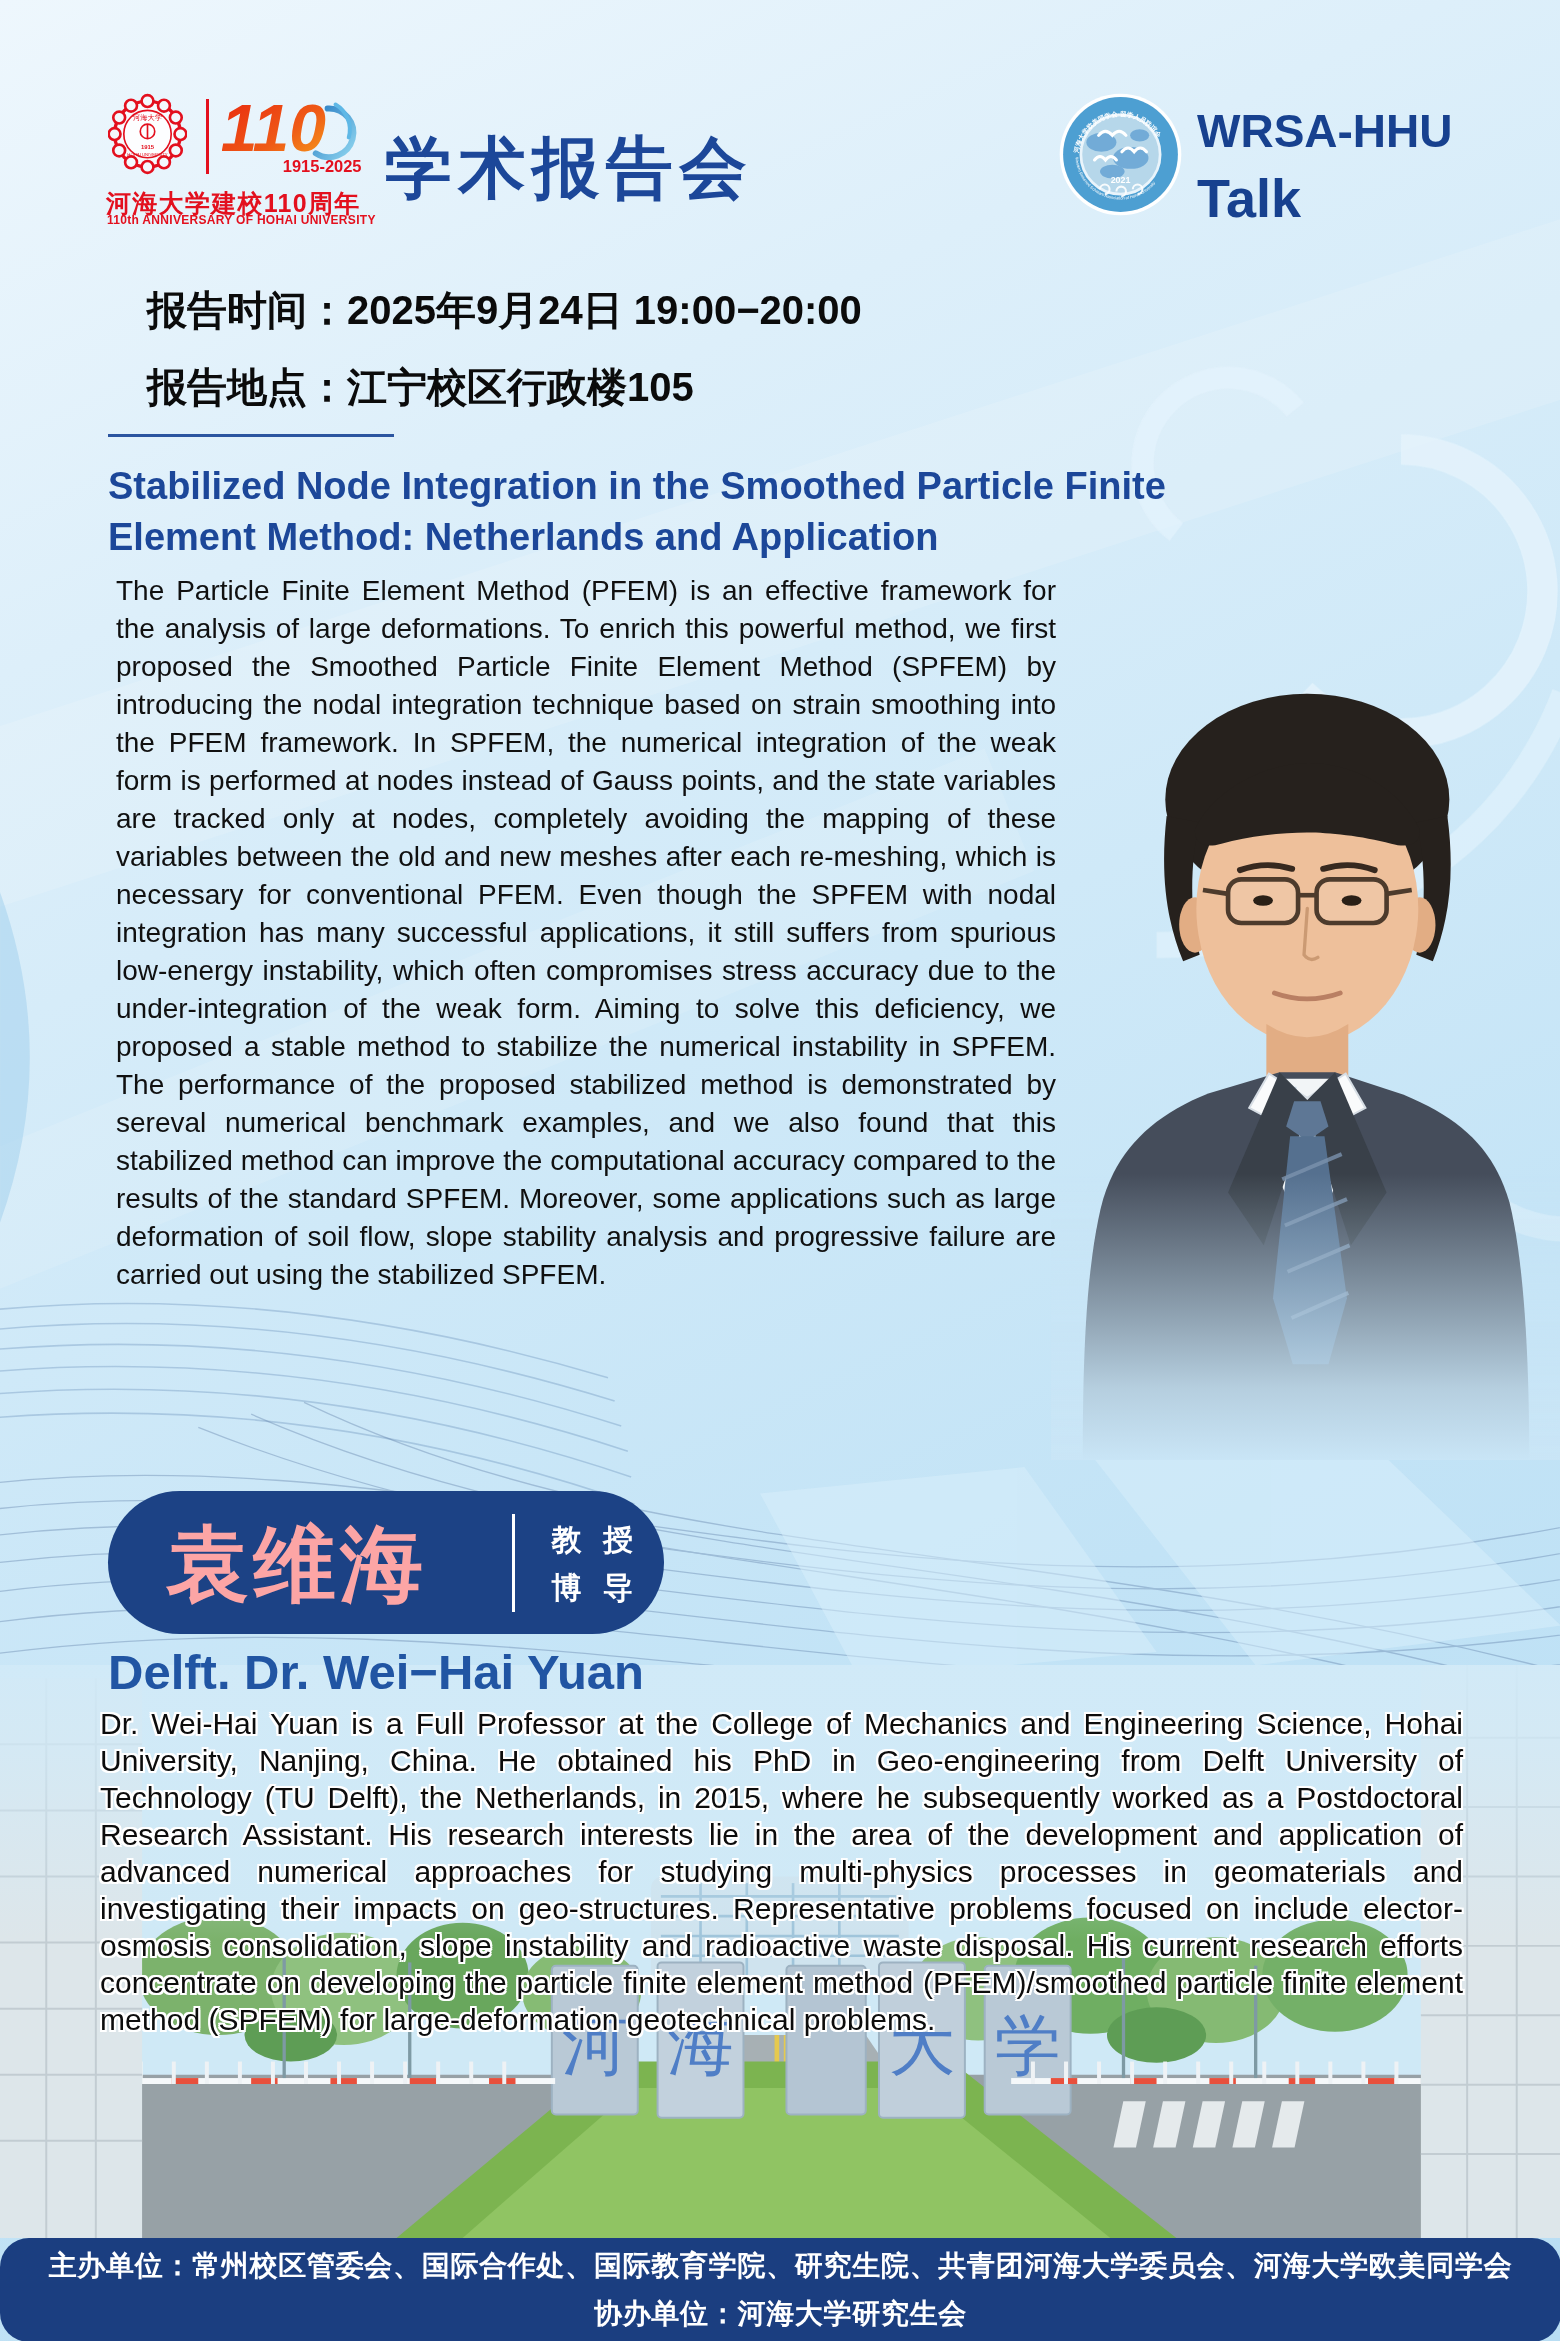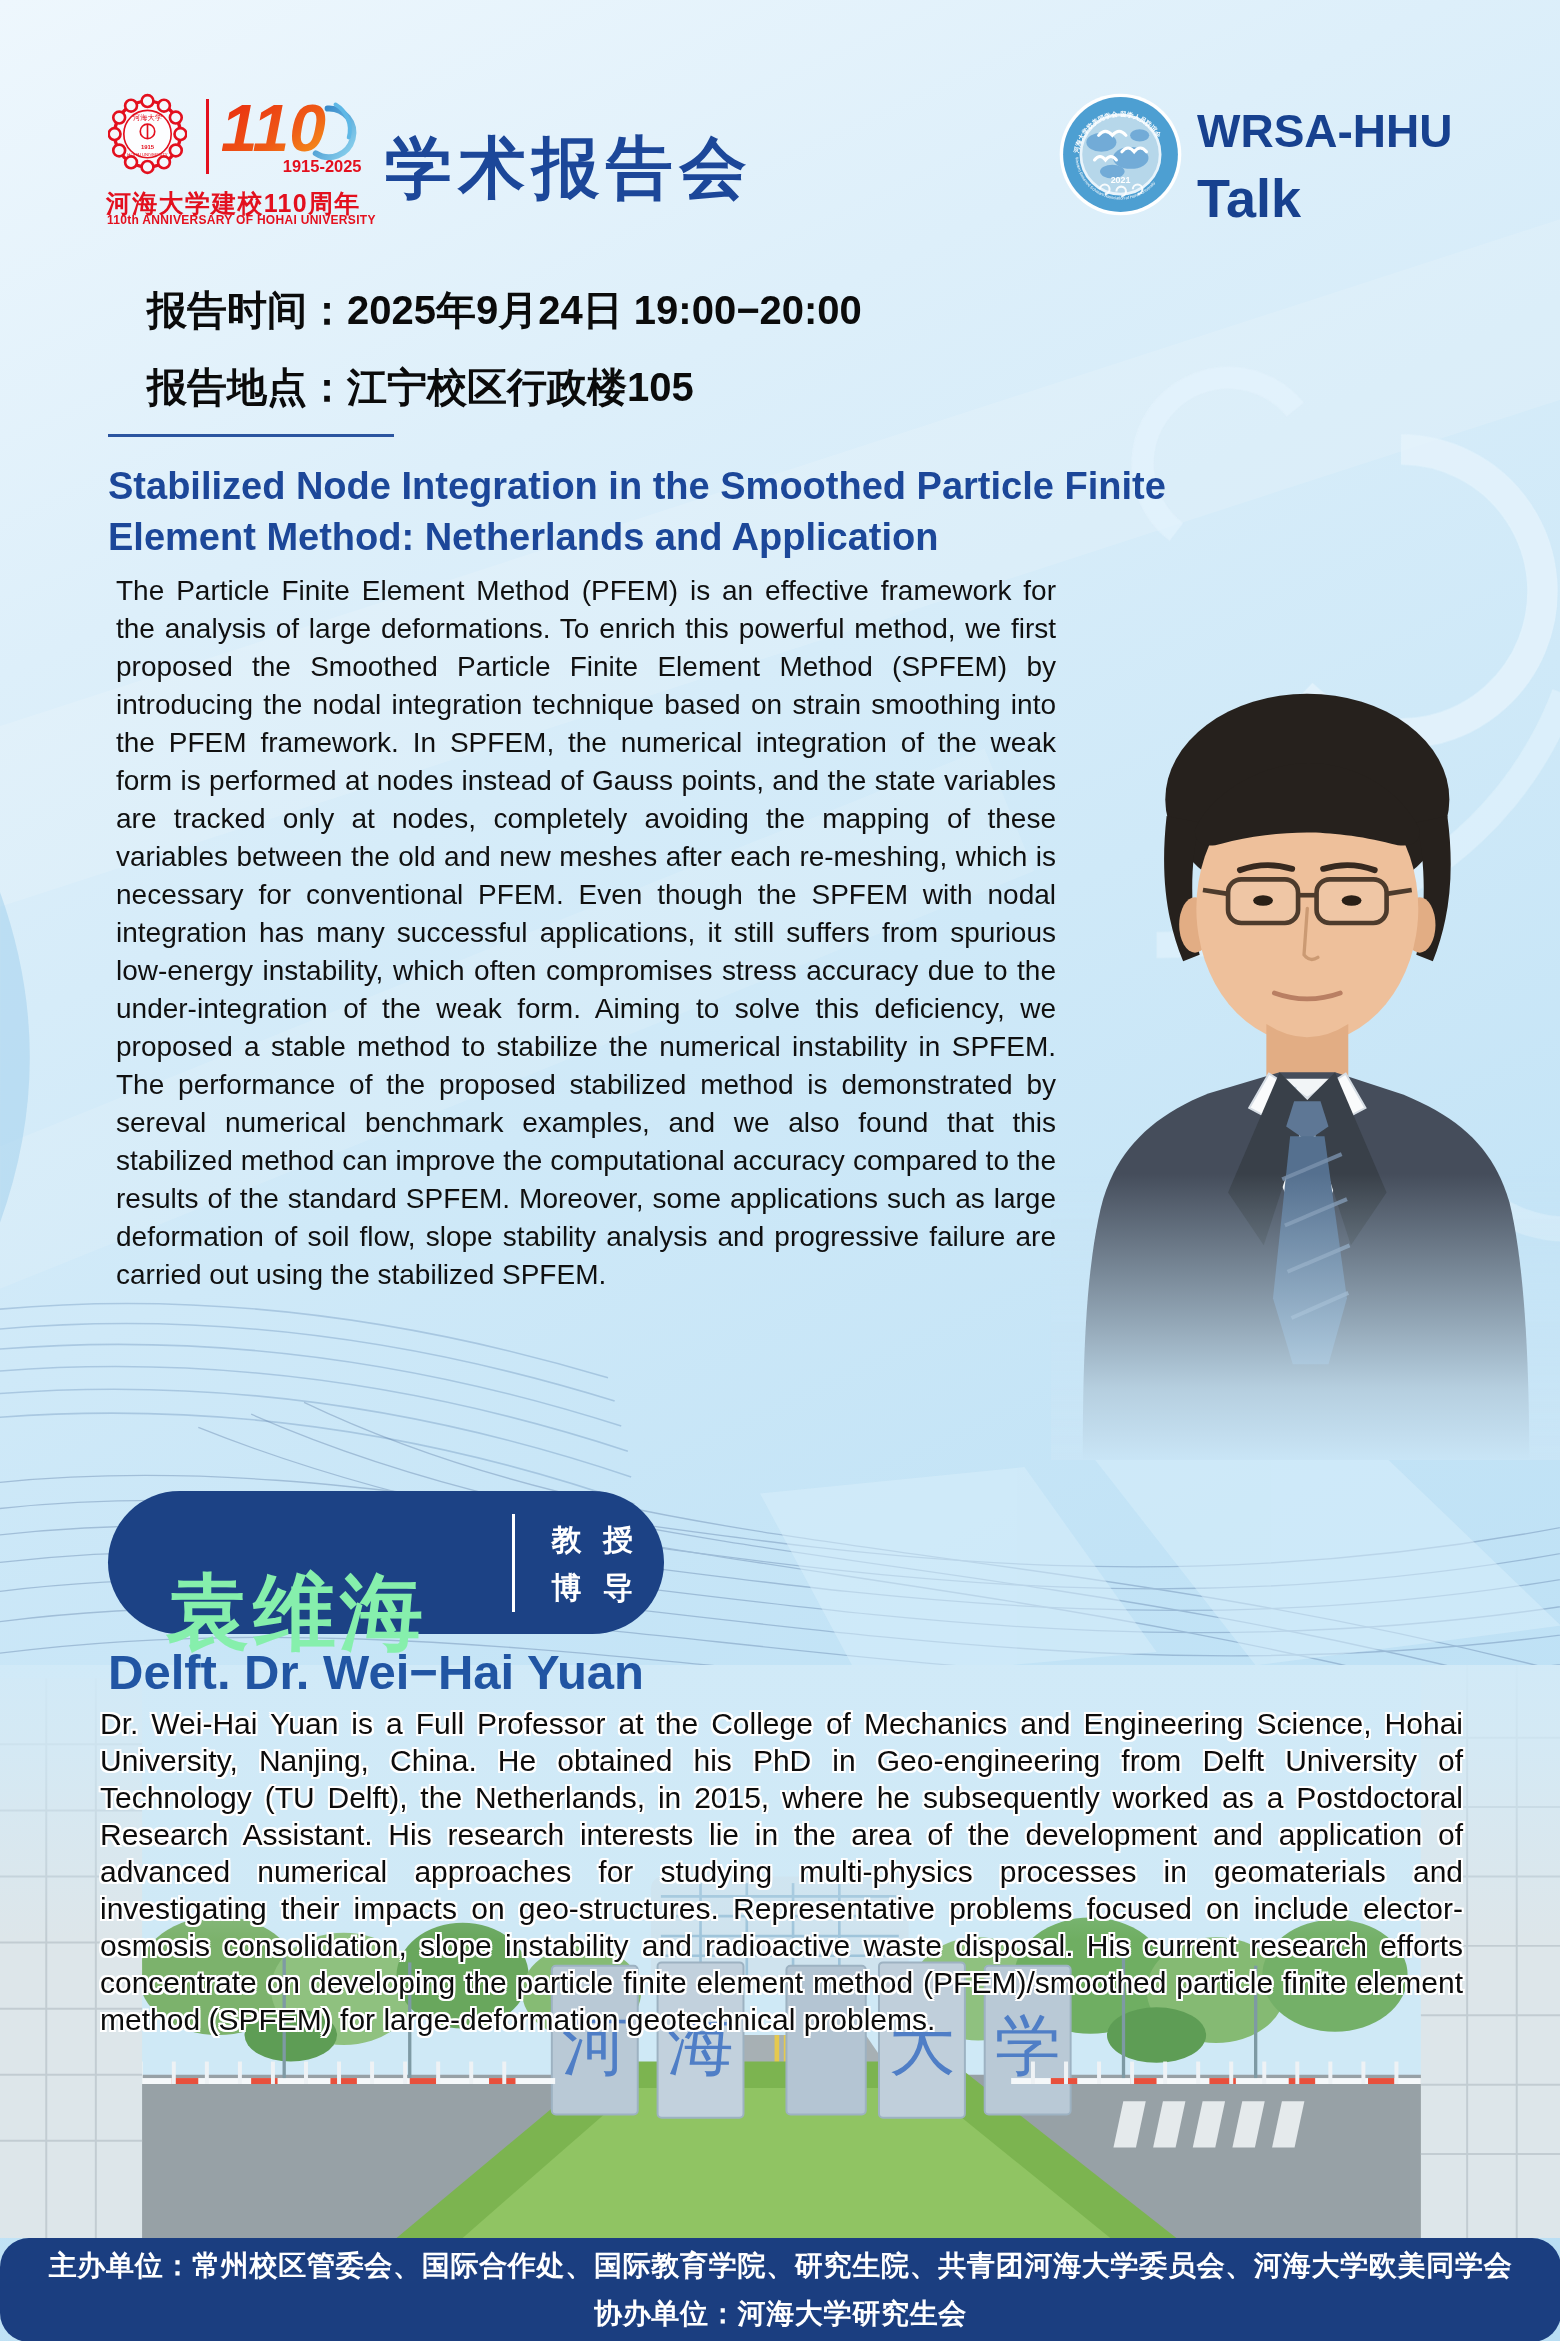--- a/index.html
+++ b/index.html
@@ -31,22 +31,22 @@
   .info-line{ left:108px; font-size:40px; font-weight:700; color:#0b0b0b; white-space:nowrap;margin-left:39px; }
   .info-time{ top:283px; } .info-venue{ top:360px; }
 
   .rule{ left:108px; top:434px; width:286px; height:3.3px; background:#2b55a0; }
 
   .talk-title{ left:108px; top:461px; width:1401px; font-size:38px; font-weight:800; color:#1c4799; line-height:51px; }
   .abstract{ left:116px; top:572px; width:940px; font-size:28px; line-height:38px; color:#101010;
     text-align:justify; }
 
   .pill{ left:108px; top:1491px; width:556px; height:143px; background:#1c4285; border-radius:73px; }
-  .pill-name{ position:absolute; left:58px; top:18.5px; font-size:83px; font-weight:700; color:#86efac;
-    font-family:"DejaVu Serif", serif; letter-spacing:4px; white-space:nowrap;margin-top:48px; }
+  .pill-name{ position:absolute; left:58px; top:18.5px; font-size:83px; font-weight:700; color:#fca5a5;
+    font-family:"DejaVu Serif", serif; letter-spacing:4px; white-space:nowrap; }
   .pill-div{ position:absolute; left:404px; top:22.5px; width:2.6px; height:98px; background:#ffffff; }
   .pill-roles{ position:absolute; left:428px; top:25px; width:119px; text-align:center; color:#ffffff;
     font-size:30px; font-weight:700; line-height:48px; letter-spacing:6.6px; white-space:nowrap; }
   .name-en{ left:108px; top:1644px; font-size:49px; font-weight:700; color:#2155a3; white-space:nowrap; }
 
   .bio{ left:100px; top:1705px; width:1363px; font-size:30px; line-height:37px; color:#0c0c0c; text-align:justify;
     text-shadow:-2px -2px 0 #fff,2px -2px 0 #fff,-2px 2px 0 #fff,2px 2px 0 #fff,0 -2px 0 #fff,0 2px 0 #fff,-2px 0 0 #fff,2px 0 0 #fff; }
 
   .footer{ left:0; top:2238px; width:1561px; height:104px; background:#1b3e80; display:flex; flex-direction:column;
     align-items:center; justify-content:center; gap:10.6px; z-index:3;border-radius:29px; }

